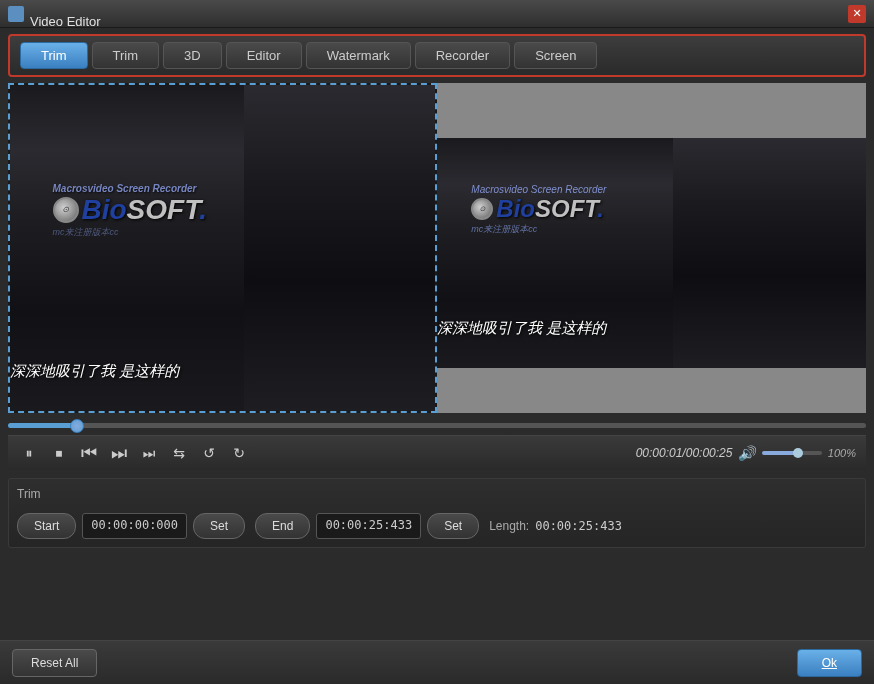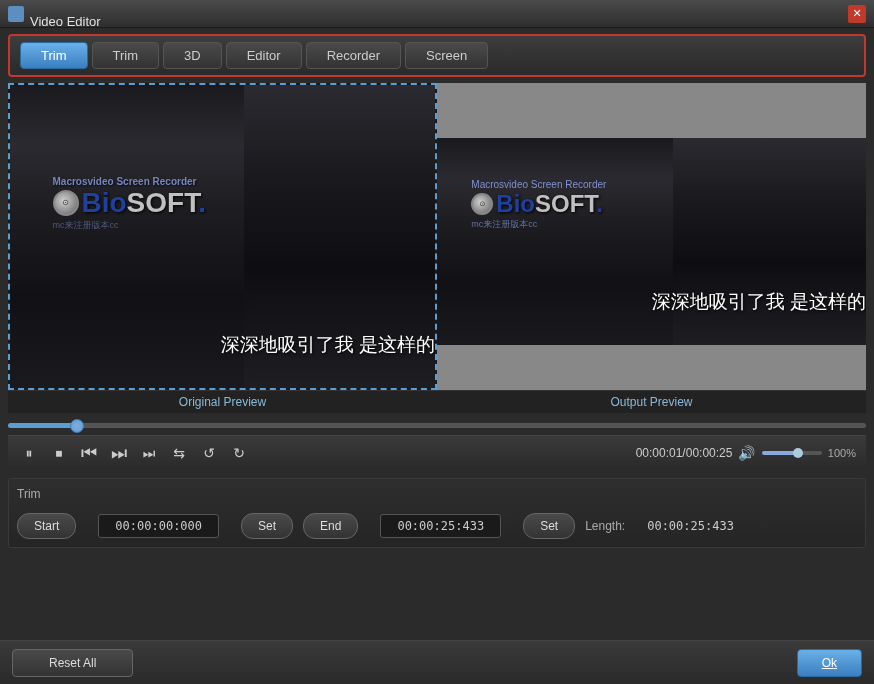--- a/index.html
+++ b/index.html
@@ -74,20 +74,21 @@
       color: white;
       border: 1px solid #2a6aa0;
     }
 
     
     .preview-area {
       display: flex;
       margin: 0 8px;
       height: 330px;
       gap: 0;
+      font-style: italic;
     }
     .preview-panel {
       flex: 1;
       position: relative;
       background: #1a1a1a;
       overflow: hidden;
     }
     .preview-panel.left {
       border: 2px dashed #5a9fd4;
     }
@@ -130,23 +131,23 @@
     .wm-sub2 {
       color: #8090b0;
       font-size: 9px;
       opacity: 0.7;
     }
     .subtitle-text {
       position: absolute;
       bottom: 30px;
       left: 0;
       right: 0;
-      text-align: right;
+      text-align: left;
       color: white;
-      font-size: 19px;
+      font-size: 15px;
       text-shadow: 1px 1px 3px black;
     }
     .preview-label {
       text-align: center;
       padding: 4px 0;
       color: #b0b0b0;
       font-size: 12px;
       background: #222;
       border-top: 1px solid #333;
     }
@@ -220,20 +221,21 @@
     }
     .time-display {
       flex: 1;
       text-align: center;
       color: #ccc;
       font-size: 12px;
       display: flex;
       align-items: center;
       justify-content: flex-end;
       gap: 6px;
+      font-style: italic;
     }
     .volume-icon {
       font-size: 14px;
     }
     .volume-slider {
       width: 60px;
       height: 4px;
       background: linear-gradient(to right, #8ad 0%, #8ad 60%, #555 60%);
       border-radius: 2px;
       position: relative;
@@ -257,39 +259,38 @@
       margin-bottom: 12px;
     }
     .trim-row {
       display: flex;
       align-items: center;
       gap: 10px;
       flex-wrap: wrap;
     }
     .trim-group {
       display: flex;
-      align-items: center;
-      gap: 22px;
+      gap: 6px;
     }
     .btn-pill {
       padding: 5px 16px;
       border-radius: 12px;
       border: 1px solid #666;
       background: linear-gradient(to bottom, #4a4a4a, #333);
       color: #ddd;
       font-size: 12px;
       cursor: pointer;
     }
     .time-field {
       background: #1a1a1a;
       border: 1px solid #555;
       border-radius: 3px;
       color: #ccc;
       font-size: 12px;
-      padding: 4px 16px;
+      padding: 4px 8px;
       font-family: monospace;
     }
     .length-label {
       color: #aaa;
       font-size: 12px;
     }
     .length-val {
       color: #ccc;
       font-size: 12px;
       font-family: monospace;
@@ -302,21 +303,21 @@
       left: 0;
       right: 0;
       height: 44px;
       background: linear-gradient(to bottom, #3a3a3a, #2a2a2a);
       border-top: 1px solid #444;
       display: flex;
       align-items: center;
       padding: 0 12px;
     }
     .btn-reset {
-      padding: 6px 36px;
+      padding: 6px 18px;
       border-radius: 4px;
       border: 1px solid #666;
       background: linear-gradient(to bottom, #4a4a4a, #333);
       color: #ddd;
       font-size: 12px;
       cursor: pointer;
     }
     .bottom-right {
       margin-left: auto;
       display: flex;
@@ -359,20 +360,21 @@
   <div class="title-bar-icon"></div>
   <span class="title-bar-text">Video Editor</span>
   <div class="title-bar-close">✕</div>
 </div>
 
 <div class="tab-bar">
   <button class="tab-btn active">Trim</button>
   <button class="tab-btn">Trim</button>
   <button class="tab-btn">3D</button>
   <button class="tab-btn">Editor</button>
+  <button class="tab-btn">Watermark</button>
   <button class="tab-btn">Recorder</button>
   <button class="tab-btn">Screen</button>
 </div>
 
 <div class="preview-area">
 
   <div style="flex:1; display:flex; flex-direction:column;">
     <div class="preview-panel left">
       <div class="video-frame">
 
@@ -382,23 +384,20 @@
         <div class="watermark-overlay">
           <div class="wm-line1" style="color:#8090d0;font-size:10px;">Macrosvideo Screen Recorder</div>
           <div class="wm-logo">
             <div class="circle-logo">⊙</div>
             <span style="font-size:28px;font-weight:900;color:#2040a0;font-family:Impact,Arial Black,sans-serif;text-shadow:1px 1px 3px black;">Bio<span style="color:#c0c0c0;">SOFT</span>.</span>
           </div>
           <div class="wm-sub2" style="color:#6070a0;font-size:9px;">mc来注册版本cc</div>
         </div>
         <div class="subtitle-text">深深地吸引了我 是这样的</div>
       </div>
-    </div>
-    <div class="preview-label">
-      <span>Original Preview</span>
     </div>
   </div>
 
   <div style="flex:1; display:flex; flex-direction:column;">
     <div class="preview-panel right" style="display:flex;flex-direction:column;">
       <div class="right-gray-top"></div>
       <div class="right-video-middle" style="flex:1;">
         <div style="position:absolute;left:0;top:0;width:55%;height:100%;background:linear-gradient(180deg,#1a1a1e 0%,#2a2a30 20%,#1e1e22 40%,#111115 70%,#1a1a1e 100%);"></div>
         <div style="position:absolute;left:55%;top:0;width:45%;height:100%;background:linear-gradient(180deg,#2a2a30 0%,#1a1a1e 30%,#0e0e12 60%,#1e1e22 100%);"></div>
         <div style="position:absolute;top:20%;left:8%;right:5%;">
@@ -406,23 +405,20 @@
           <div style="display:flex;align-items:center;gap:3px;">
             <div style="width:22px;height:22px;border-radius:50%;background:radial-gradient(circle at 40% 40%,#d0d0d0,#606060);border:2px solid #888;display:flex;align-items:center;justify-content:center;font-size:7px;color:#333;">⊙</div>
             <span style="font-size:24px;font-weight:900;color:#2040a0;font-family:Impact,Arial Black,sans-serif;text-shadow:1px 1px 3px black;">Bio<span style="color:#c0c0c0;">SOFT</span>.</span>
           </div>
           <div style="color:#6070a0;font-size:9px;">mc来注册版本cc</div>
         </div>
         <div class="subtitle-text">深深地吸引了我 是这样的</div>
       </div>
       <div class="right-gray-bottom"></div>
     </div>
-    <div class="preview-label">
-      <span>Output Preview</span>
-    </div>
   </div>
 </div>
 
 <div class="seek-bar-wrap">
   <div class="seek-bar-track"></div>
   <div class="seek-thumb"></div>
 </div>
 
 <div class="controls-bar">
 

